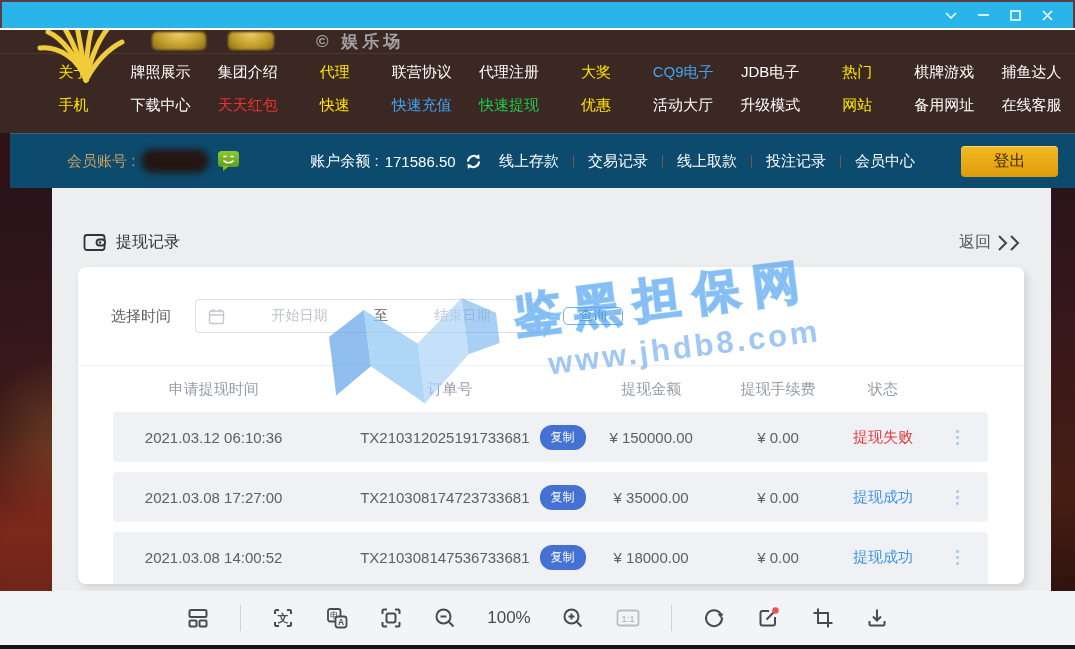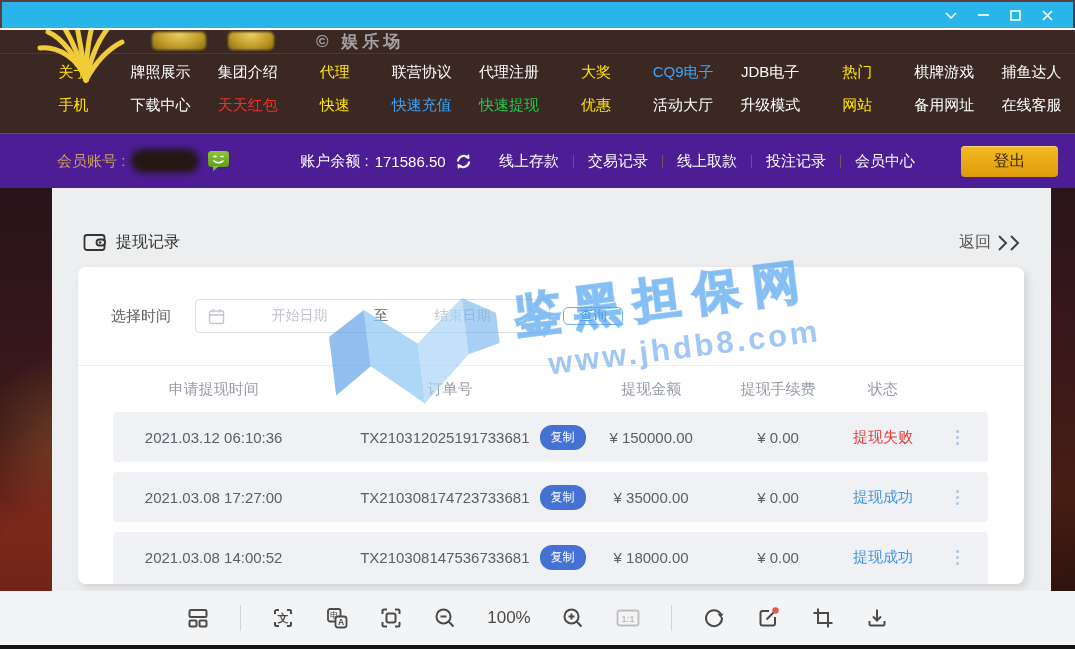--- a/index.html
+++ b/index.html
@@ -24,21 +24,21 @@
   .frag1 { left:152px; width:54px; }
   .frag2 { left:228px; width:46px; }
   .logo-suffix { position:absolute; left:288px; top:0px; color:#a3a3a3; font-size:17px; letter-spacing:4px; font-weight:700; white-space:nowrap;margin-left:28px; }
   .nav-row { display:flex; padding-left:30px; }
   .nav-row-1 { margin-top:9px; }
   .nav-row-2 { margin-top:14px; }
   .nav-item { flex:1; text-align:center; font-size:15px; cursor:pointer; white-space:nowrap; }
   .c-y { color:#FFE600; } .c-w { color:#FFFFFF; } .c-r { color:#ED3030; } .c-b { color:#3FA4F5; } .c-g { color:#1ECD4E; }
 
   
-  .accbar { position:absolute; top:133px; left:0; right:0; height:55px; background:#4c1d95;
+  .accbar { position:absolute; top:133px; left:10px; right:0; height:55px; background:#0c4a6e;
     border-top:1px solid rgba(200,170,140,0.25); display:flex; align-items:center; }
   .acc-left { display:flex; align-items:center; padding-left:57px; }
   .member-label { color:#CBA15E; font-size:15px; }
   .blur-name { width:68px; height:24px; margin-left:6px; border-radius:12px; background:#241713; filter:blur(3px); }
   .chat-icon { margin-left:8px; cursor:pointer; }
   .balance { display:flex; align-items:center; margin-left:70px; color:#FFFFFF; font-size:15px; }
   .balance b { font-weight:400; margin-left:6px; }
   .refresh-icon { margin-left:8px; cursor:pointer; }
   .acc-right { margin-left:auto; display:flex; align-items:center; padding-right:17px; }
   .acc-link { color:#FFFFFF; font-size:15px; cursor:pointer; padding:0 14px; white-space:nowrap; }

